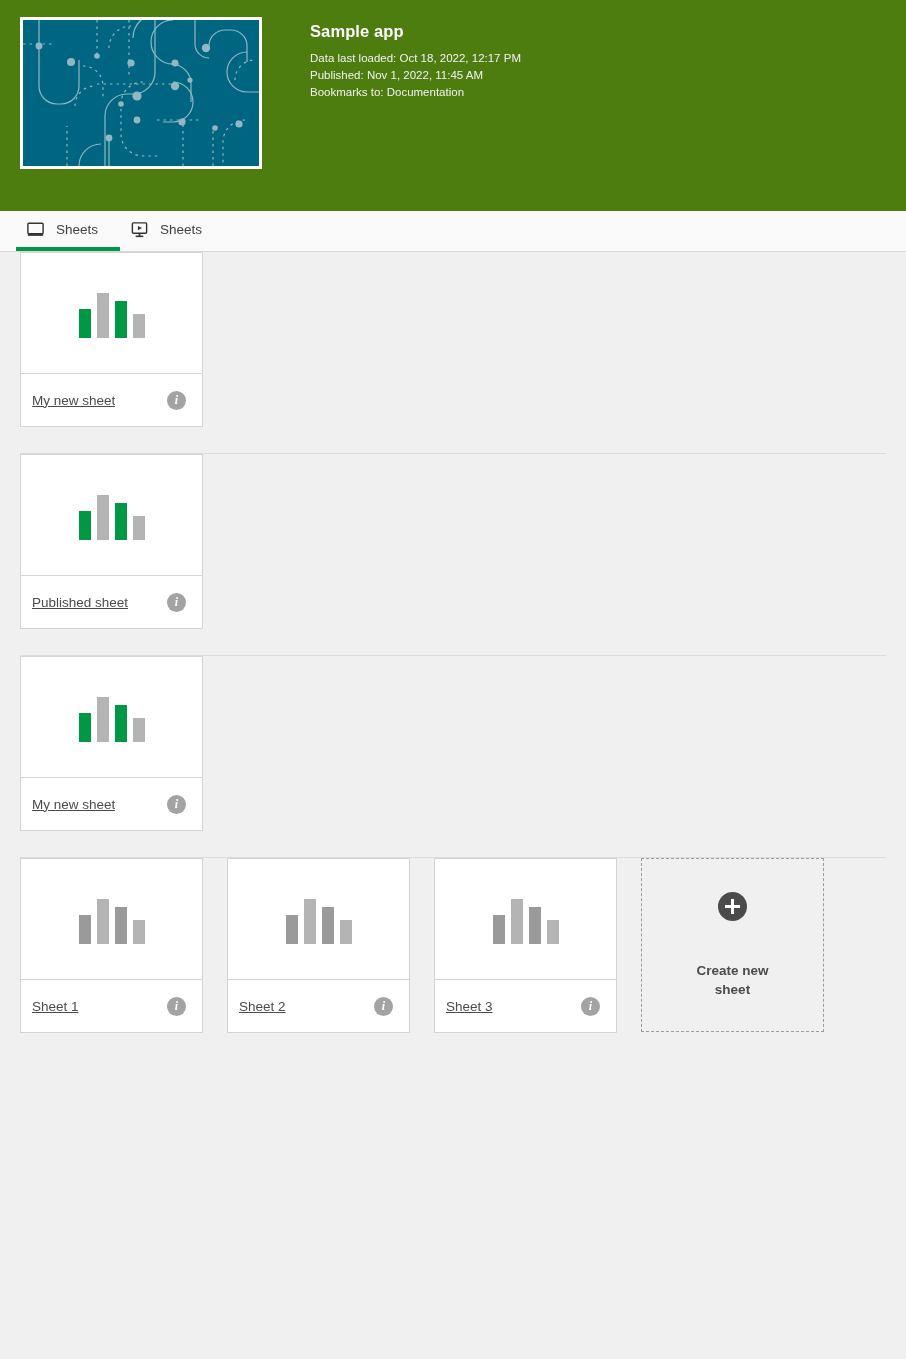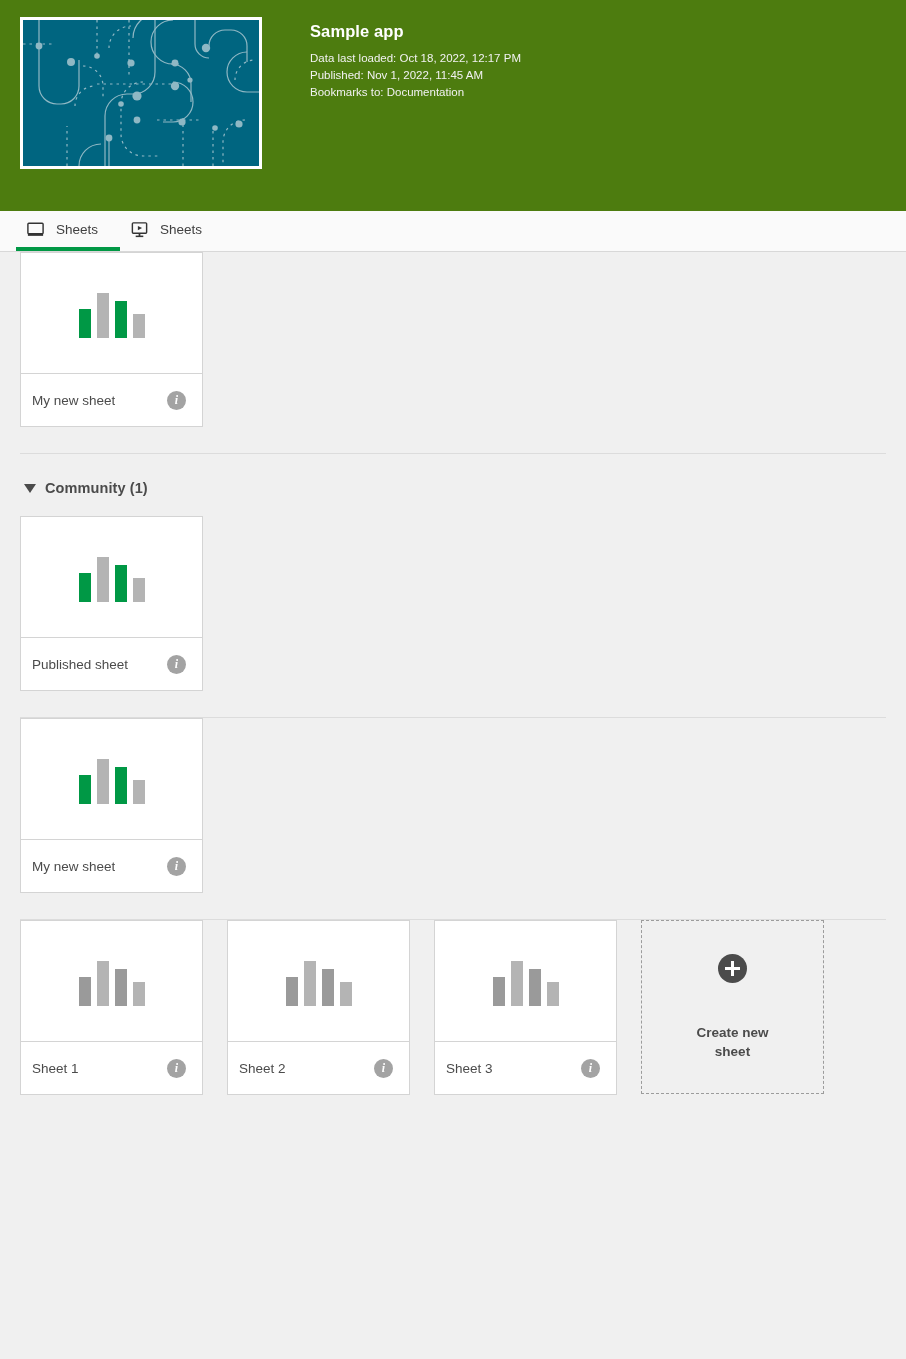--- a/index.html
+++ b/index.html
@@ -123,20 +123,21 @@
     align-items: center;
     justify-content: space-between;
     padding: 0 16px 0 11px;
   }
   .sheet-name {
     font-size: 13.5px;
     color: #4b4b4b;
     white-space: nowrap;
     overflow: hidden;
     text-overflow: ellipsis;
+    text-decoration: underline;
   }
   .info-icon {
     width: 19px; height: 19px;
     border-radius: 50%;
     background: #a3a3a3;
     color: #ffffff;
     font-size: 12px;
     font-weight: bold;
     font-style: italic;
     font-family: "Liberation Serif", serif;
@@ -282,24 +283,20 @@
           </div>
           <div class="sheet-foot">
             <span class="sheet-name">My new sheet</span>
             <span class="info-icon">i</span>
           </div>
         </div>
       </div>
       <div class="divider"></div>
     </div>
     <div class="section">
-      <div class="section-head">
-        <span class="caret"></span>
-        <span class="section-title">Community (1)</span>
-      </div>
       <div class="card-row">
         <div class="sheet-card">
           <div class="sheet-thumb">
             <div class="bars">
               <div class="bar" style="height: 29px; background: rgb(0, 152, 69);"></div>
               <div class="bar" style="height: 45px; background: rgb(180, 180, 180);"></div>
               <div class="bar" style="height: 37px; background: rgb(0, 152, 69);"></div>
               <div class="bar" style="height: 24px; background: rgb(180, 180, 180);"></div>
             </div>
           </div>

